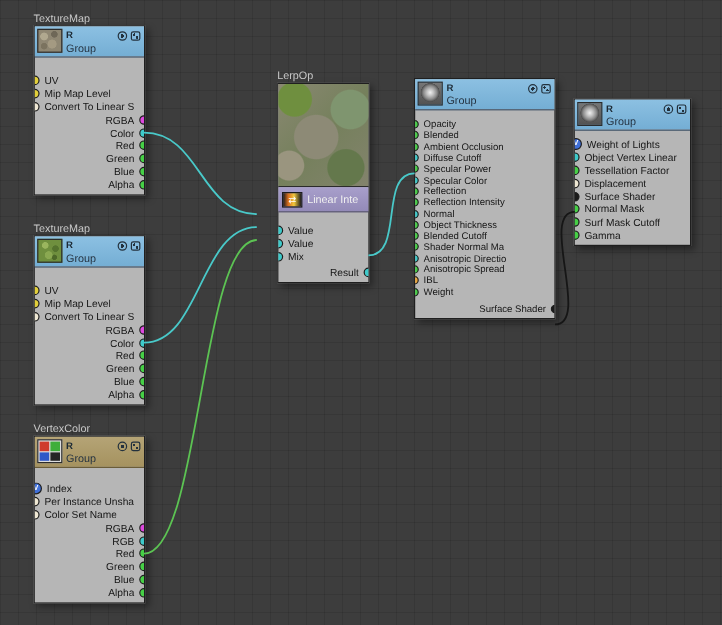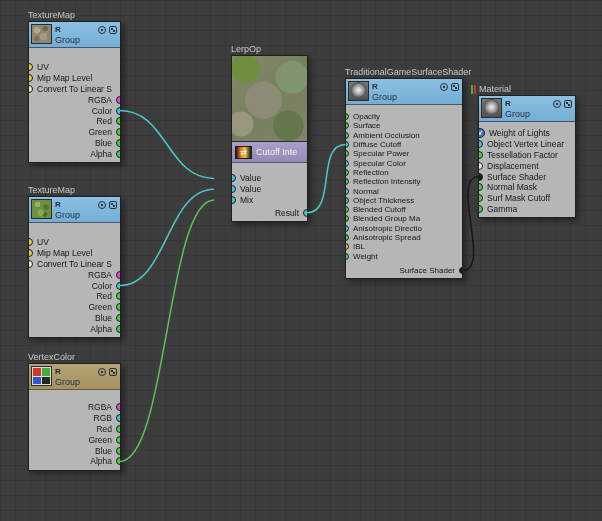--- a/index.html
+++ b/index.html
@@ -256,20 +256,34 @@
             <span class="hdr-icons">
               <span class="icon-clock"></span>
               <span class="icon-grid"></span>
             </span>
           </div>
           <div class="grp">Group</div>
         </div>
       </div>
       <div class="body" style="padding-top:12px;">
         <div>
+            <div class="port-row in">
+              <span class="dot vdot" style="background: rgb(63, 111, 217);">V</span>
+              <span class="plabel">Index</span>
+            </div>
+            <div class="port-row in">
+              <span class="dot" style="background: rgb(239, 232, 212);"></span>
+              <span class="plabel">Per Instance Unsha</span>
+            </div>
+            <div class="port-row in">
+              <span class="dot" style="background: rgb(239, 232, 212);"></span>
+              <span class="plabel">Color Set Name</span>
+            </div>
+          </div>
+        <div>
             <div class="port-row out">
               <span class="plabel">RGBA</span>
               <span class="dot" style="background: rgb(222, 72, 222);"></span>
             </div>
             <div class="port-row out">
               <span class="plabel">RGB</span>
               <span class="dot" style="background: rgb(62, 202, 202);"></span>
             </div>
             <div class="port-row out">
               <span class="plabel">Red</span>
@@ -285,29 +299,29 @@
             </div>
             <div class="port-row out">
               <span class="plabel">Alpha</span>
               <span class="dot" style="background: rgb(70, 207, 70);"></span>
             </div>
           </div>
       </div>
     </div>
   </div>
 
-  <div class="node" style="left:213px; top:42px; width:95px;padding-left:18px;">
+  <div class="node" style="left:213px; top:56px; width:95px;padding-left:18px;">
     <div class="node-title">
         <span>LerpOp</span>
       </div>
     <div class="node-box">
       <div class="lerp-preview"></div>
       <div class="hdr-lerp">
         <span class="lerp-icon">⇄</span>
-        <span class="lerp-label">Cutoff Inte</span>
+        <span class="lerp-label">Linear Inte</span>
       </div>
       <div class="body" style="padding-top:10px;">
         <div>
             <div class="port-row in">
               <span class="dot" style="background: rgb(62, 202, 202);"></span>
               <span class="plabel">Value</span>
             </div>
             <div class="port-row in">
               <span class="dot" style="background: rgb(62, 202, 202);"></span>
               <span class="plabel">Value</span>
@@ -321,23 +335,20 @@
             <div class="port-row out">
               <span class="plabel">Result</span>
               <span class="dot" style="background: rgb(62, 202, 202);"></span>
             </div>
           </div>
       </div>
     </div>
   </div>
 
   <div class="node" style="left:345px; top:65px; width:118px;">
-    <div class="node-title">
-        <span>TraditionalGameSurfaceShader</span>
-      </div>
     <div class="node-box">
       <div class="hdr hdr-blue">
         <div class="thumb thumb-sphere"></div>
         <div class="hdr-col">
           <div class="hdr-row1">
             <span class="rbadge">R</span>
             <span class="hdr-icons">
               <span class="icon-clock"></span>
               <span class="icon-grid"></span>
             </span>
@@ -346,21 +357,21 @@
         </div>
       </div>
       <div class="body compact" style="padding-top:7px;">
         <div>
             <div class="port-row in">
               <span class="dot" style="background: rgb(70, 207, 70);"></span>
               <span class="plabel">Opacity</span>
             </div>
             <div class="port-row in">
               <span class="dot" style="background: rgb(70, 207, 70);"></span>
-              <span class="plabel">Surface</span>
+              <span class="plabel">Blended</span>
             </div>
             <div class="port-row in">
               <span class="dot" style="background: rgb(70, 207, 70);"></span>
               <span class="plabel">Ambient Occlusion</span>
             </div>
             <div class="port-row in">
               <span class="dot" style="background: rgb(62, 202, 202);"></span>
               <span class="plabel">Diffuse Cutoff</span>
             </div>
             <div class="port-row in">
@@ -386,21 +397,21 @@
             <div class="port-row in">
               <span class="dot" style="background: rgb(70, 207, 70);"></span>
               <span class="plabel">Object Thickness</span>
             </div>
             <div class="port-row in">
               <span class="dot" style="background: rgb(70, 207, 70);"></span>
               <span class="plabel">Blended Cutoff</span>
             </div>
             <div class="port-row in">
               <span class="dot" style="background: rgb(70, 207, 70);"></span>
-              <span class="plabel">Blended Group Ma</span>
+              <span class="plabel">Shader Normal Ma</span>
             </div>
             <div class="port-row in">
               <span class="dot" style="background: rgb(62, 202, 202);"></span>
               <span class="plabel">Anisotropic Directio</span>
             </div>
             <div class="port-row in">
               <span class="dot" style="background: rgb(70, 207, 70);"></span>
               <span class="plabel">Anisotropic Spread</span>
             </div>
             <div class="port-row in">
@@ -416,27 +427,20 @@
             <div class="port-row out">
               <span class="plabel">Surface Shader</span>
               <span class="dot" style="background: rgb(27, 27, 27);"></span>
             </div>
           </div>
       </div>
     </div>
   </div>
 
   <div class="node" style="left:471px; top:82px; width:105px;">
-    <div class="node-title">
-      <span class="stripe-icon">
-          <i class="stripe-g"></i>
-          <i class="stripe-r"></i>
-        </span>
-      <span>Material</span>
-    </div>
     <div class="node-box" style="width:98px; margin-left:7px;">
       <div class="hdr hdr-blue">
         <div class="thumb thumb-sphere"></div>
         <div class="hdr-col">
           <div class="hdr-row1">
             <span class="rbadge">R</span>
             <span class="hdr-icons">
               <span class="icon-clock"></span>
               <span class="icon-grid"></span>
             </span>

